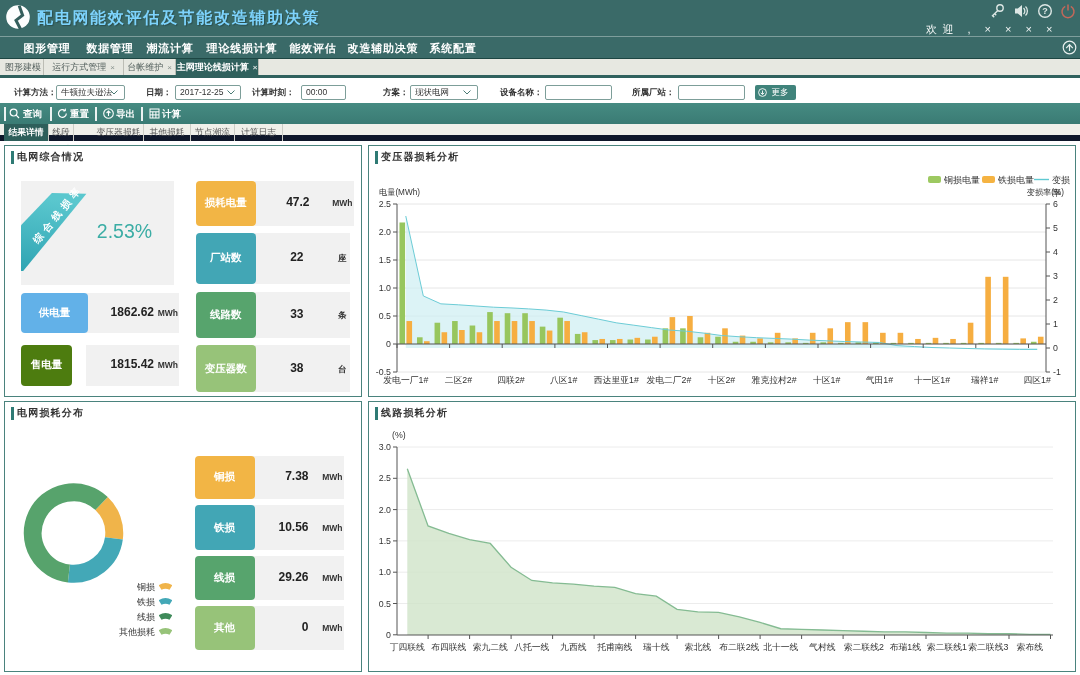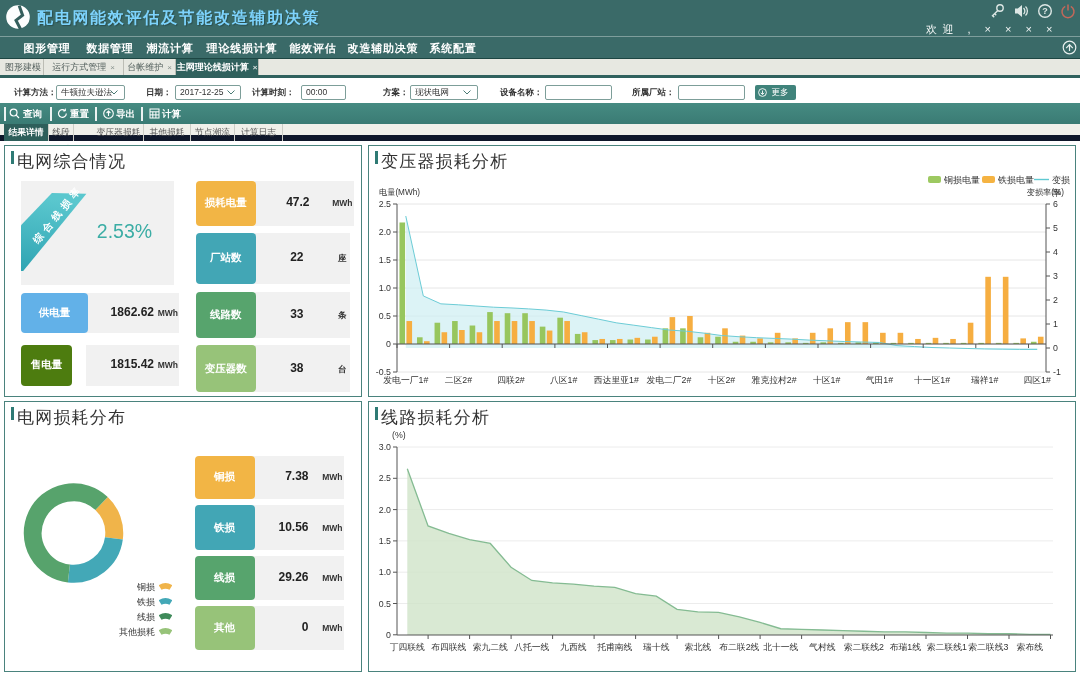--- a/index.html
+++ b/index.html
@@ -29,21 +29,21 @@
 #tools{left:0;top:103px;width:1080px;height:21px;background:linear-gradient(#468b82,#3a7b74)}
 .tbtn{position:absolute;top:4.5px;color:#fff;font-size:9.5px;font-weight:bold}
 .tsep{position:absolute;top:3.5px;width:1.5px;height:14px;background:rgba(255,255,255,0.9)}
 
 #ctabs{left:0;top:124px;width:1080px;height:17px;background:#f0f0ea;border-bottom:6px solid #0f172a}
 .ctab{position:absolute;top:0;height:17px;line-height:17px;text-align:center;font-size:8.8px;color:#555;border-right:1px solid #cccdc6}
 #cact{background:#2e5f5b;color:#fff;font-weight:bold}
 
 .panel{position:absolute;background:#fff;border:1px solid #4a837d}
 .ptitle{position:absolute;left:6px;top:5px;width:3px;height:13px;background:#2e7a74}
-.ptxt{position:absolute;left:12px;top:4px;font-size:17px;font-weight:normal;color:#333;letter-spacing:1.2px}
+.ptxt{position:absolute;left:12px;top:4px;font-size:10px;font-weight:bold;color:#333;letter-spacing:1.2px}
 
 .srow{position:absolute}
 .sbg{position:absolute;background:#f1f1f1;top:0;bottom:0}
 .slab{position:absolute;left:0;top:0;bottom:0;border-radius:4px;color:#fff;font-size:10.5px;font-weight:bold;display:flex;align-items:center;justify-content:center}
 .sval{position:absolute;font-size:12px;font-weight:bold;color:#222;text-align:right}
 .sunit{position:absolute;font-size:8.5px;font-weight:bold;color:#333;text-align:right}
 .lgt{position:absolute;font-size:9px;color:#333;text-align:right}
 </style></head><body>
 <div id="app">
 

